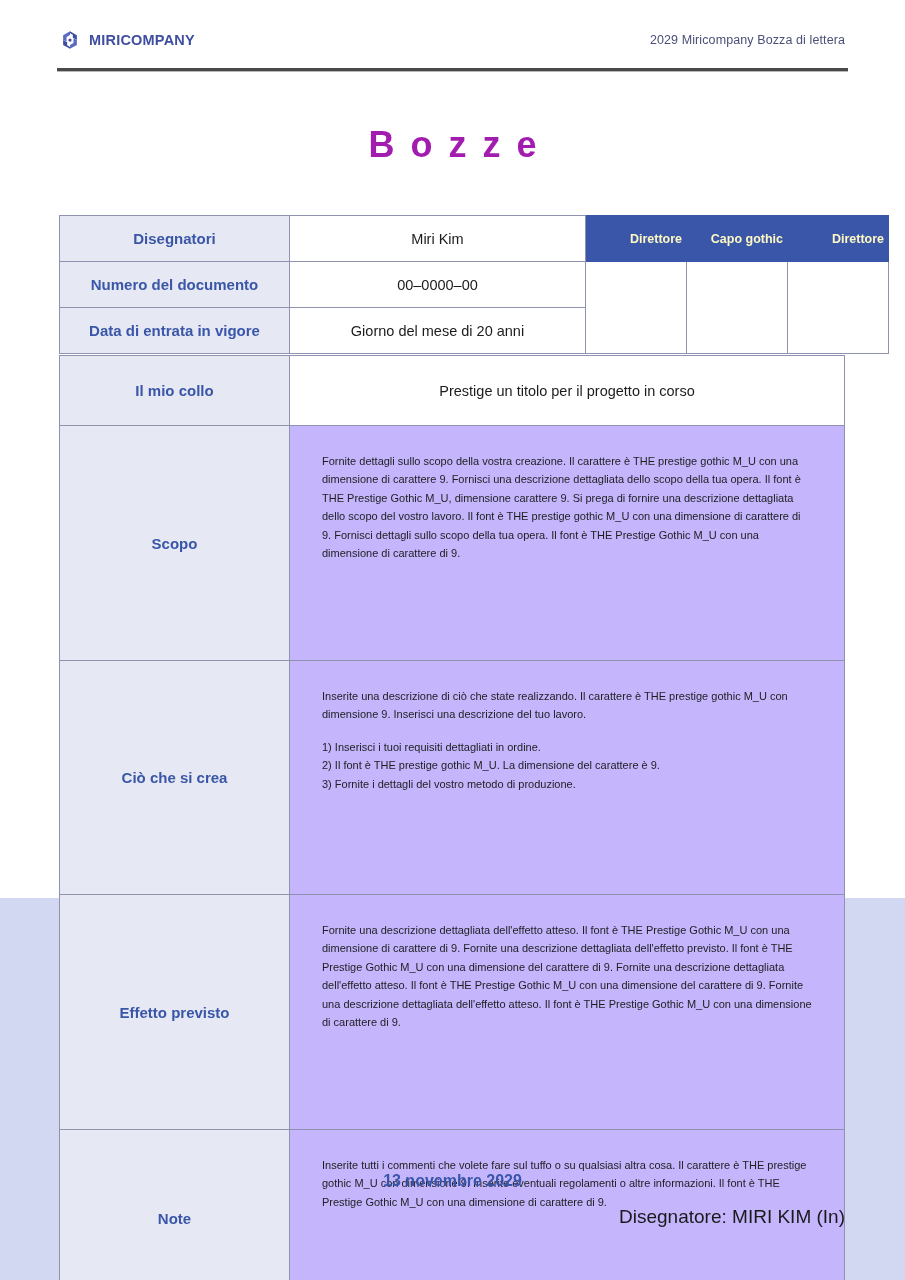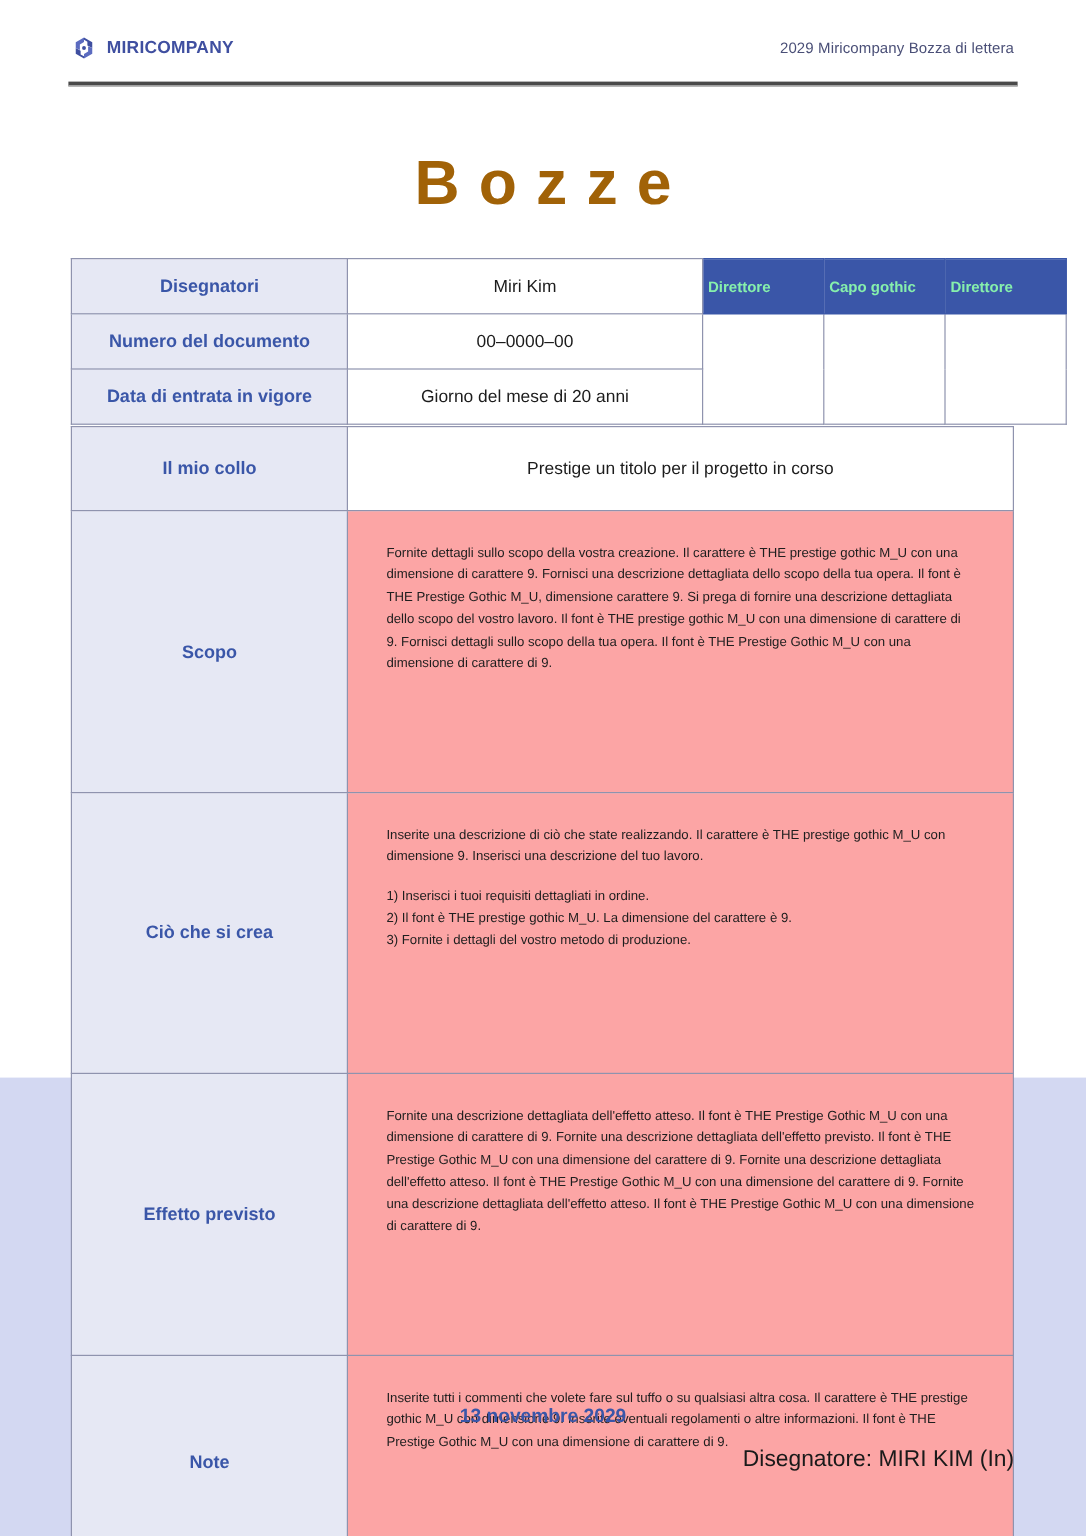--- a/index.html
+++ b/index.html
@@ -75,23 +75,23 @@
     border-bottom: 1px solid #b8b8b8;
   }
 
   
   .doc-title {
     position: absolute;
     left: 0;
     top: 125px;
     width: 905px;
     text-align: center;
-    font-size: 52px;
-    font-weight: bold;
-    color: #a16207;
+    font-size: 36px;
+    font-weight: bold;
+    color: #a21caf;
     letter-spacing: 16px;
     text-indent: 16px;
     line-height: 1.1;
   }
 
   
   table {
     border-collapse: collapse;
     table-layout: fixed;
   }
@@ -108,23 +108,23 @@
     font-size: 15px;
   }
   .val {
     background: #ffffff;
     color: #1c1c1c;
     text-align: center;
     font-size: 14.5px;
   }
   .sig-head {
     background: #3a56a8;
-    color: #86efac;
-    font-weight: bold;
-    text-align: left;
+    color: #fef9c3;
+    font-weight: bold;
+    text-align: right;
     font-size: 12.5px;
     border-color: #3a56a8;
   }
   .sig-cell {
     background: #ffffff;
   }
 
   
   .table-meta {
     position: absolute;
@@ -139,21 +139,21 @@
 
   
   .table-body {
     position: absolute;
     left: 59px;
     top: 355px;
     width: 786px;
   }
   .table-body .lbl { width: 221px; }
   .table-body .content {
-    background: #fca5a5;
+    background: #c4b5fd;
     vertical-align: top;
     padding: 26px 32px 10px 32px;
     font-size: 11px;
     line-height: 1.68;
     color: #1e1e1e;
     text-align: left;
   }
   .table-body .content-center {
     background: #ffffff;
     text-align: center;

